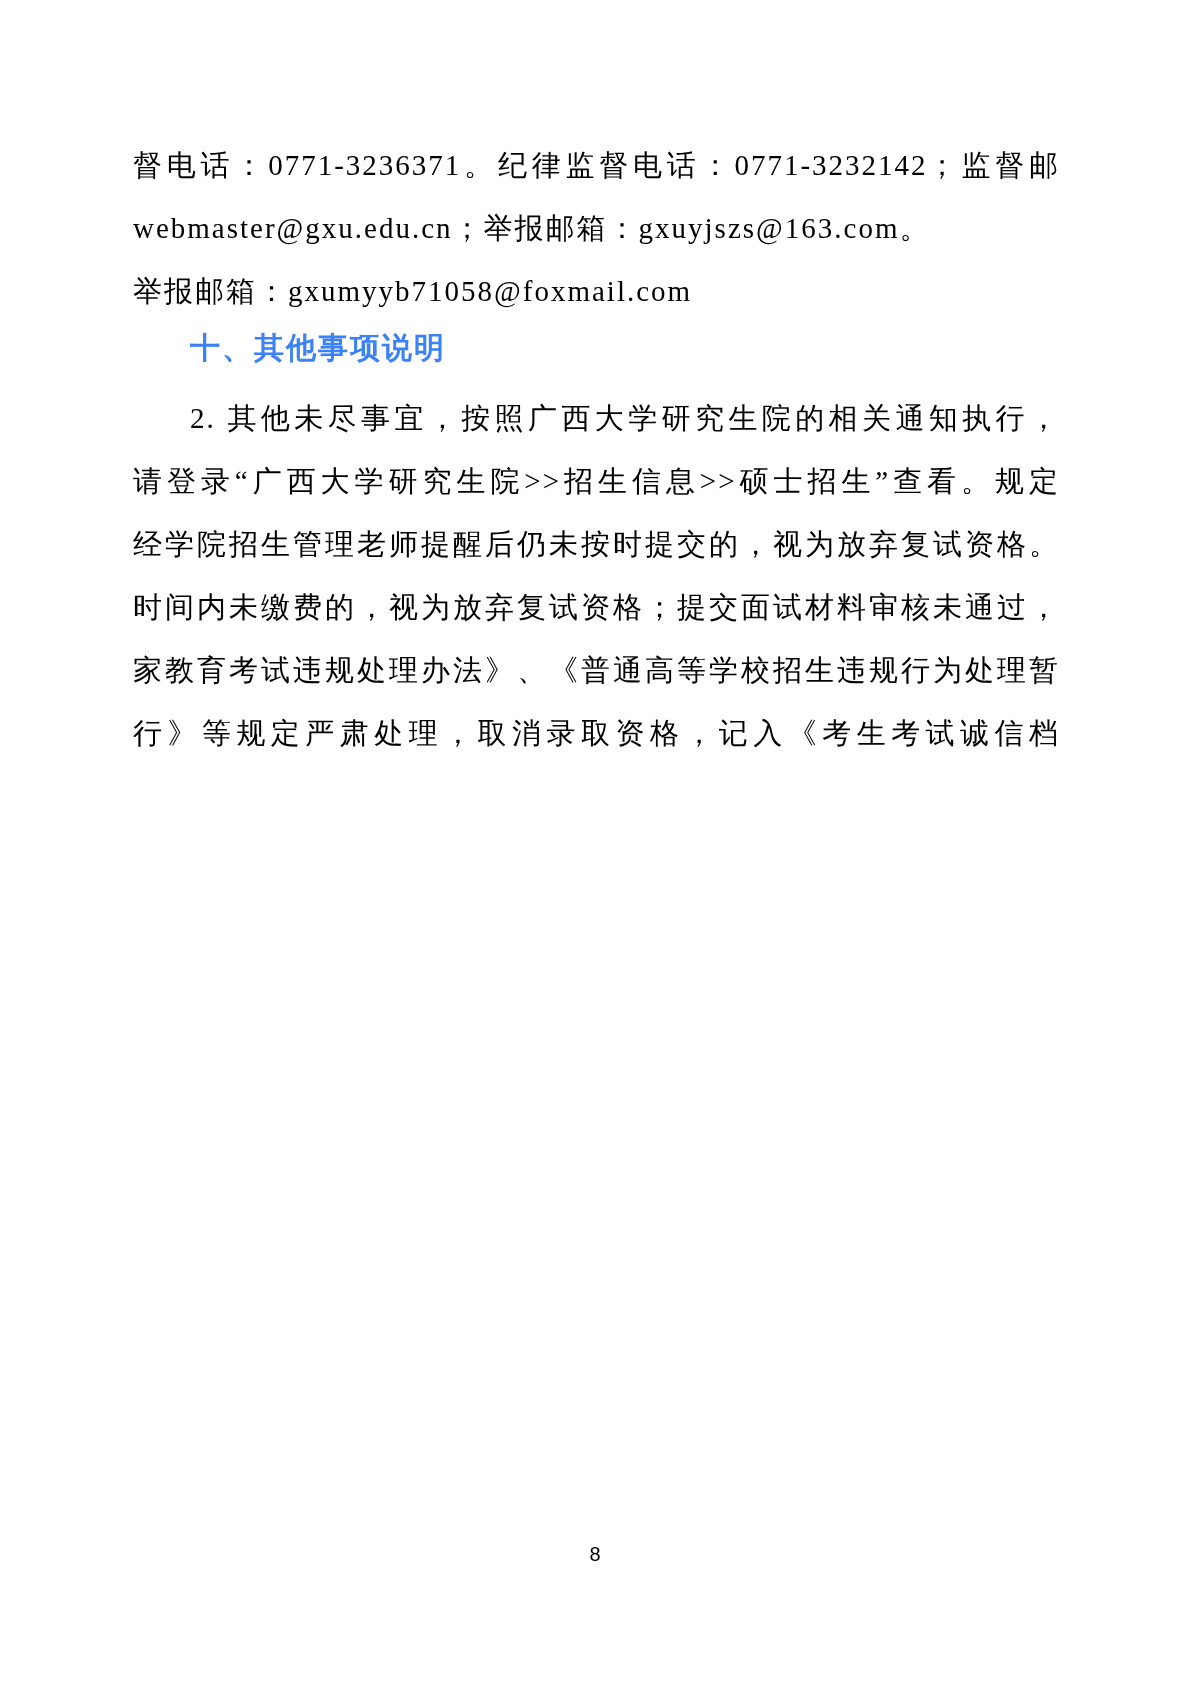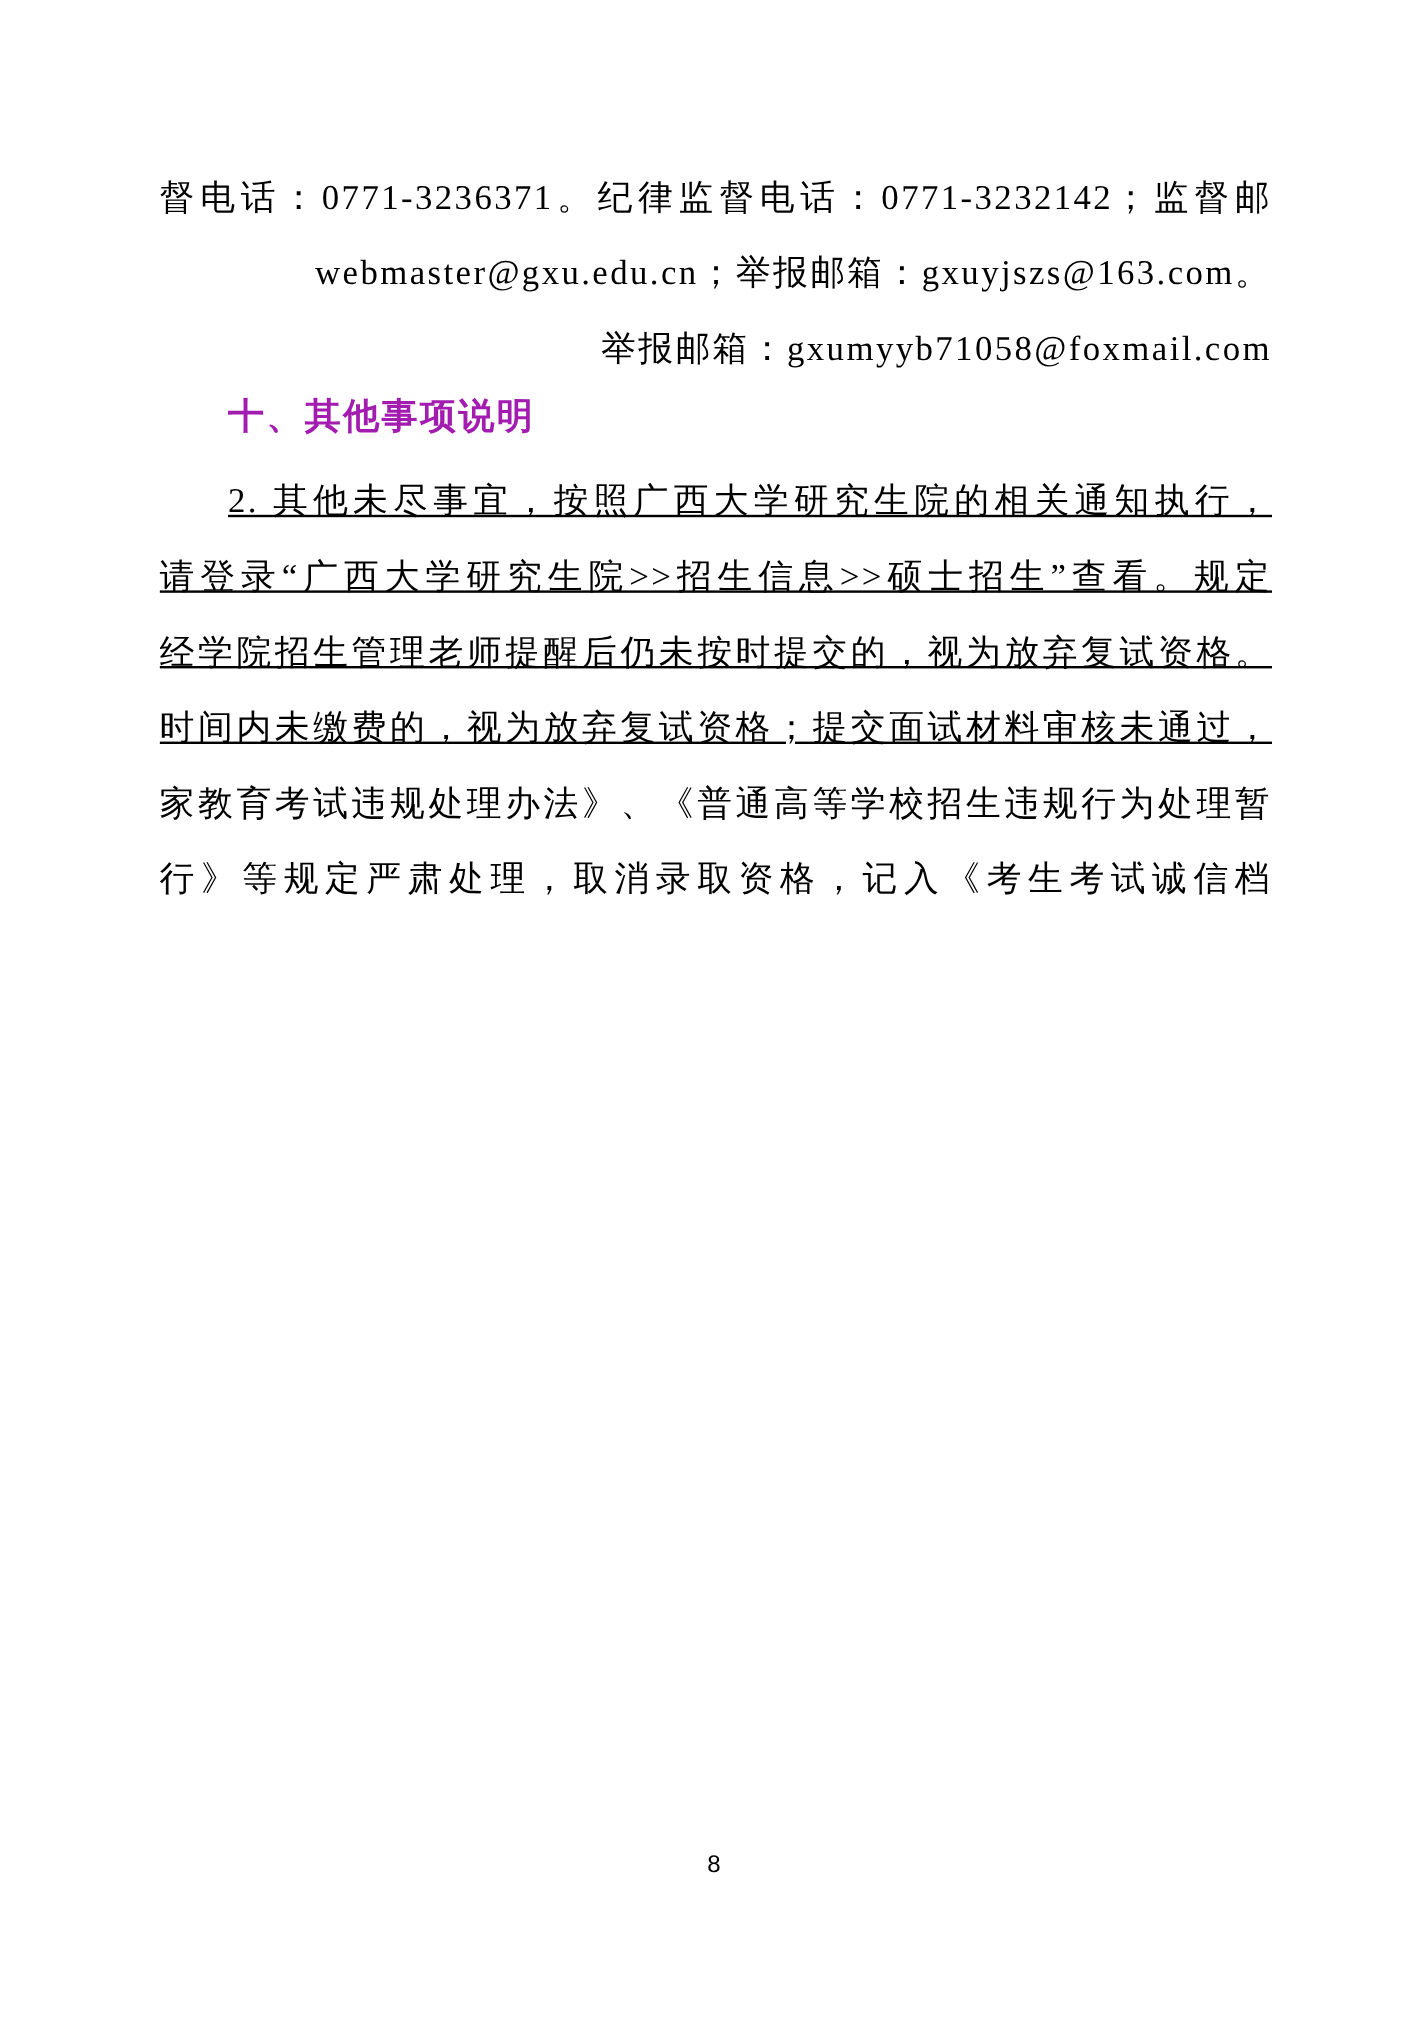--- a/index.html
+++ b/index.html
@@ -17,48 +17,48 @@
     overflow: hidden;
   }
   .content {
     position: absolute;
     top: 134px;
     left: 133px;
     width: 927px;
   }
   .para { margin: 0; }
   .para.p4 { margin-top: 8px; }
-  .para.p5 { margin-top: 14px; text-decoration: underline; }
+  .para.p5 { margin-top: 14px; }
   .line {
     font-size: 29px;
     line-height: 63px;
     height: 63px;
     letter-spacing: 2px;
     white-space: nowrap;
-    text-align: right;
+    text-align: left;
     color: #000000;
   }
   .line.full {
     white-space: normal;
     text-align: justify;
     text-align-last: justify;
     overflow: hidden;
   }
   .line.indent {
     text-indent: 57px;
   }
   .heading-line {
     font-family: "Liberation Sans", "DejaVu Sans", sans-serif;
     font-weight: bold;
     font-size: 30px;
     line-height: 50px;
     height: 50px;
     letter-spacing: 2px;
     text-indent: 57px;
-    color: #a21caf;
+    color: #3b82f6;
   }
   .footer {
     position: absolute;
     top: 1543px;
     left: 0;
     width: 100%;
     text-align: center;
     font-size: 20px;
     font-family: "Liberation Sans", "DejaVu Sans", sans-serif;
     color: #000000;

